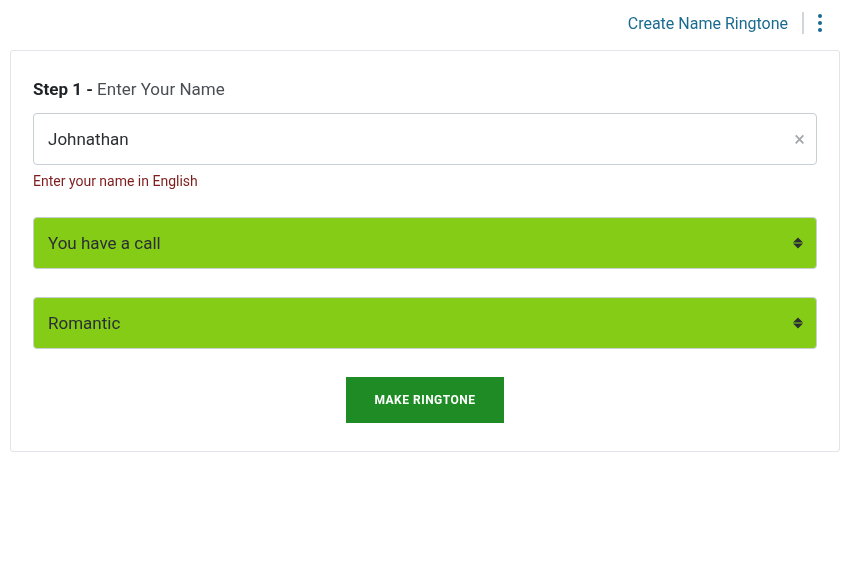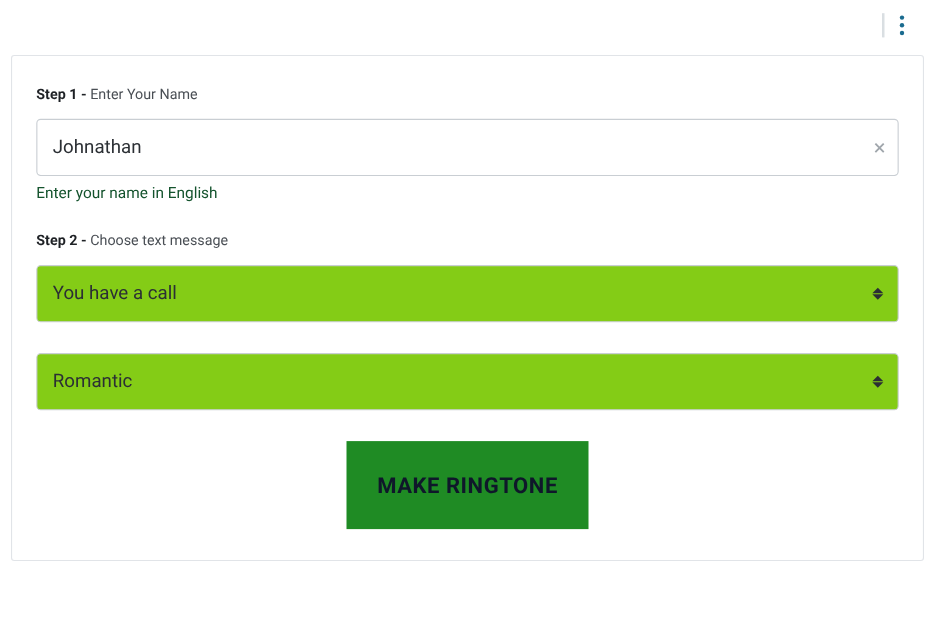--- a/index.html
+++ b/index.html
@@ -45,21 +45,21 @@
       background: #1a6b8f;
       border-radius: 50%;
     }
     .card {
       margin: 6px 10px 10px 10px;
       border: 1px solid #e1e4e8;
       border-radius: 3px;
       padding: 28px 22px 28px 22px;
     }
     .step-label {
-      font-size: 13px;
+      font-size: 17px;
       margin-bottom: 14px;
       color: #4a4f55;
     }
     .step-label strong {
       color: #1e2125;
       font-weight: 700;
     }
     .input-wrap {
       position: relative;
       margin-bottom: 8px;
@@ -79,21 +79,21 @@
       right: 12px;
       top: 50%;
       transform: translateY(-50%);
       color: #a0a6ac;
       font-size: 20px;
       cursor: pointer;
       line-height: 1;
     }
     .hint {
       font-size: 14px;
-      color: #14532d;
+      color: #7f1d1d;
       margin-bottom: 28px;
     }
     .select-wrap {
       position: relative;
       margin-bottom: 28px;
     }
     .select {
       width: 100%;
       padding: 15px 44px 15px 14px;
       border: 1px solid #c9ced3;
@@ -130,57 +130,55 @@
       border-right: 5px solid transparent;
       border-top: 5px solid #2b2f34;
     }
     .submit-wrap {
       display: flex;
       justify-content: center;
       margin-top: 8px;
     }
     .submit-btn {
       background: #1f8b24;
-      color: #0f172a;
+      color: #ffffff;
       border: none;
-      padding: 28px 28px;
-      font-size: 20px;
+      padding: 16px 28px;
+      font-size: 12px;
       font-weight: 700;
       letter-spacing: 0.5px;
       cursor: pointer;
       font-family: inherit;
     }
   </style>
 </head>
 <body>
 
 <div class="top-nav">
+  <a>Create Name Ringtone</a>
   <div class="divider"></div>
   <div class="divider"></div>
   <div class="kebab">
     <span></span>
       <span></span>
       <span></span>
   </div>
 </div>
 
 <div class="card">
 
   <div class="step-label">
     <strong>Step 1 - </strong><span>Enter Your Name</span>
   </div>
   <div class="input-wrap">
     <input type="text" class="text-input" value="Johnathan" style="">
     <span class="clear-btn">×</span>
   </div>
   <div class="hint">Enter your name in English</div>
 
-  <div class="step-label">
-    <strong>Step 2 - </strong><span>Choose text message</span>
-  </div>
   <div class="select-wrap">
     <select class="select">
       <option>You have a call</option>
     </select>
     <div class="select-arrows">
       <div class="up"></div>
         <div class="down"></div>
     </div>
   </div>
 

